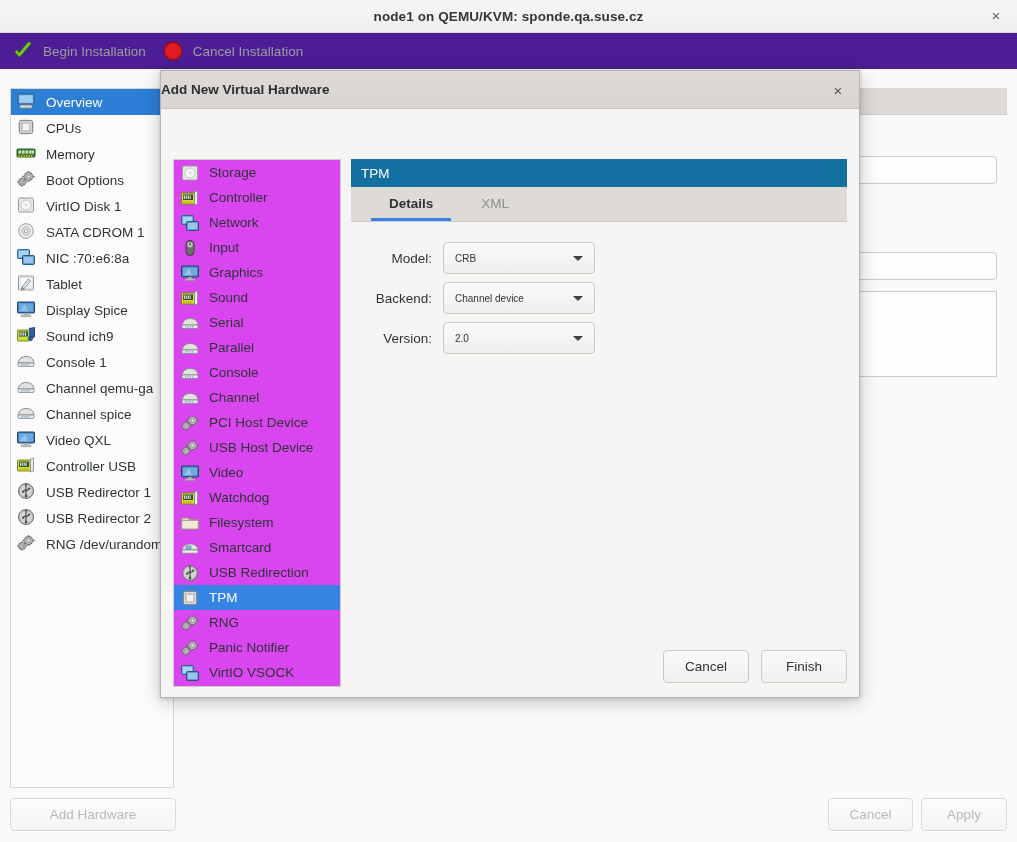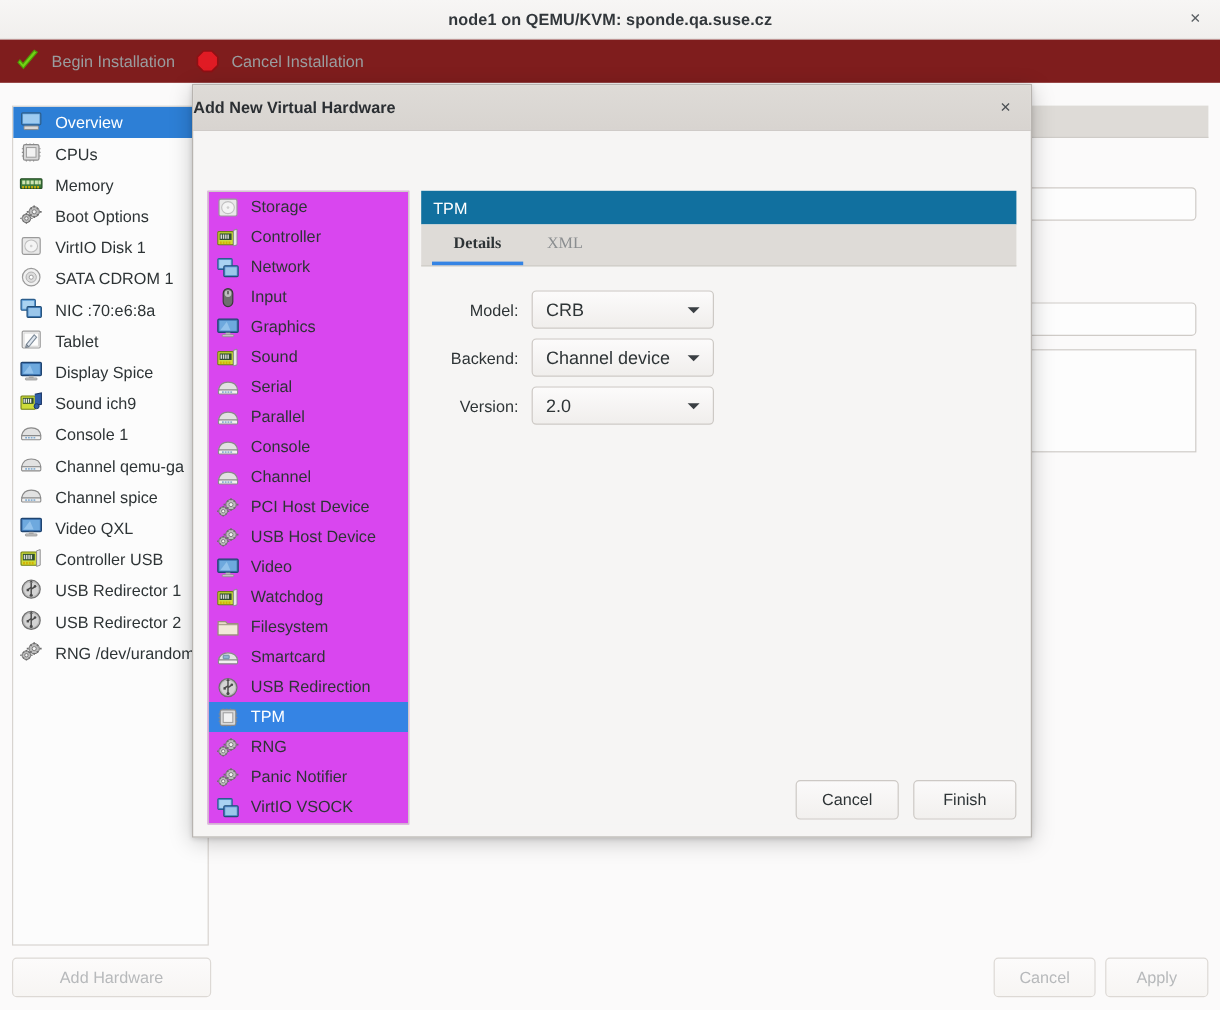--- a/index.html
+++ b/index.html
@@ -26,21 +26,21 @@
   }
   .win-close {
     position: absolute; right: 10px; top: 50%; transform: translateY(-50%);
     width: 22px; height: 22px; line-height: 22px; text-align: center;
     font-size: 15px; color: #5a5f63; cursor: default;
   }
 
   
   .toolbar {
     position: absolute; left: 0; top: 33px; width: 1017px; height: 36px;
-    background: #7f1d1d;
+    background: #4c1d95;
     display: flex; align-items: center; padding-left: 8px; box-sizing: border-box;
   }
   .tb-item { display: flex; align-items: center; gap: 9px; padding: 0 12px 0 4px; }
   .tb-label { color: #9a9d9f; font-size: 13.5px; }
   .tb-icon { width: 22px; height: 22px; position: relative; }
 
   
   .ico-check svg { display:block; }
   
   .ico-stop svg { display:block; }
@@ -133,43 +133,42 @@
     position: absolute; left: 190px; top: 50px; right: 12px; height: 528px;
     background: #f6f5f4; box-sizing: border-box;
   }
   .pane-head {
     height: 28px; background: #11709f;
     display: flex; align-items: center; padding-left: 10px;
     color: #ffffff; font-size: 13.5px;
   }
   .tabs {
     height: 34px; background: #dedbd7;
-    display: flex; align-items: flex-end; padding-left: 9px; gap: 2px;
+    display: flex; align-items: flex-end; padding-left: 20px; gap: 12px;
     border-bottom: 1px solid #cfccc8;
-    font-family: Liberation Serif, serif;
   }
   .tab {
     height: 33px; padding: 0 18px; display: flex; align-items: center;
     font-size: 13.5px; color: #8b8e90; box-sizing: border-box;
     border-bottom: 3px solid transparent;
   }
   .tab.active { color: #2e3436; font-weight: bold; border-bottom-color: #3584e4; }
 
   .form { padding: 16px 0 0 0; }
   .frow { display: flex; align-items: center; height: 40px; }
   .flabel {
     width: 92px; text-align: right; padding-right: 11px;
     font-size: 13.5px; color: #2e3436; box-sizing: border-box;
   }
   .combo {
     width: 152px; height: 32px;
     border: 1px solid #cdc9c5; border-radius: 4px;
     background: linear-gradient(to bottom, #fcfbfb 0%, #f0eeec 100%);
     display: flex; align-items: center; position: relative;
-    padding-left: 11px; box-sizing: border-box; font-size: 15px; color: #2e3436;
+    padding-left: 11px; box-sizing: border-box; font-size: 10px; color: #2e3436;
   }
   .combo .arrow {
     position: absolute; right: 11px; top: 50%; margin-top: -2px;
     width: 0; height: 0;
     border-left: 5px solid transparent; border-right: 5px solid transparent;
     border-top: 5px solid #3a3f43;
   }
 
   .dlg-actions {
     position: absolute; right: 12px; bottom: 14px;

